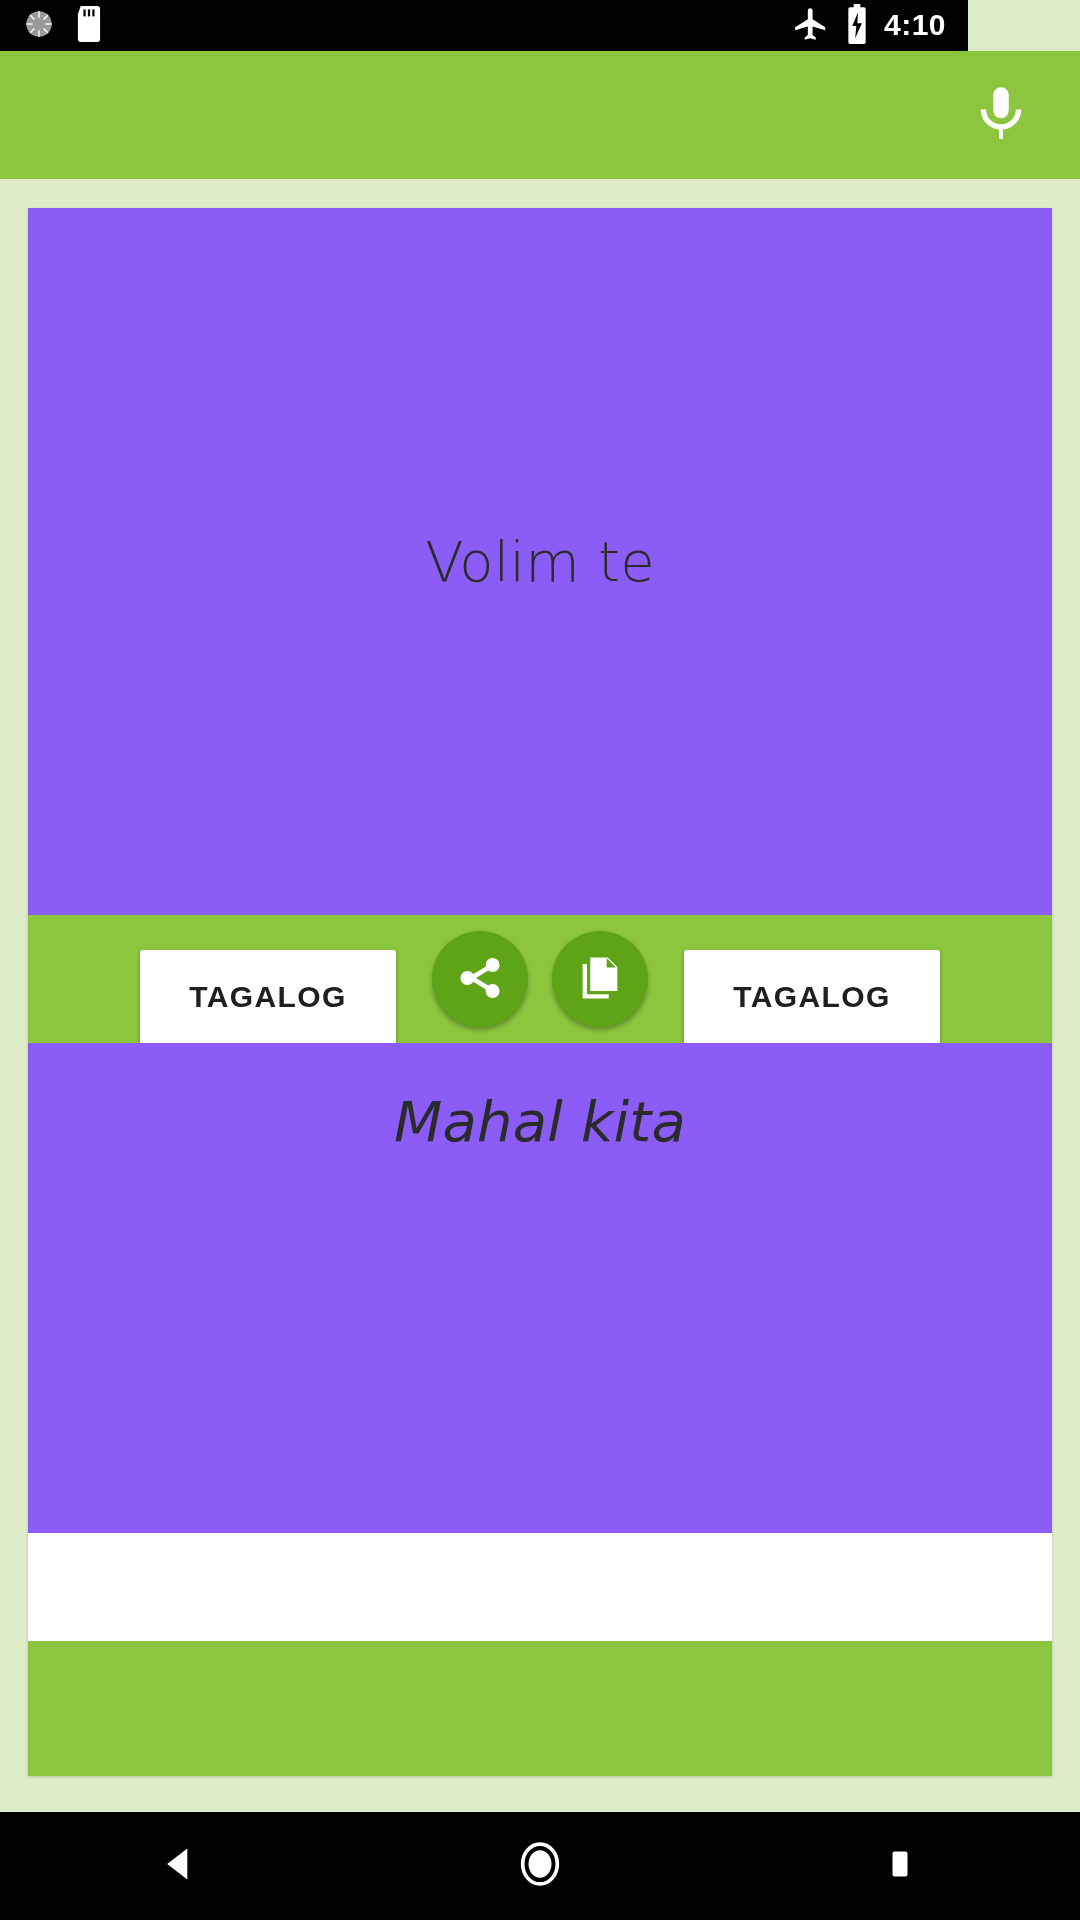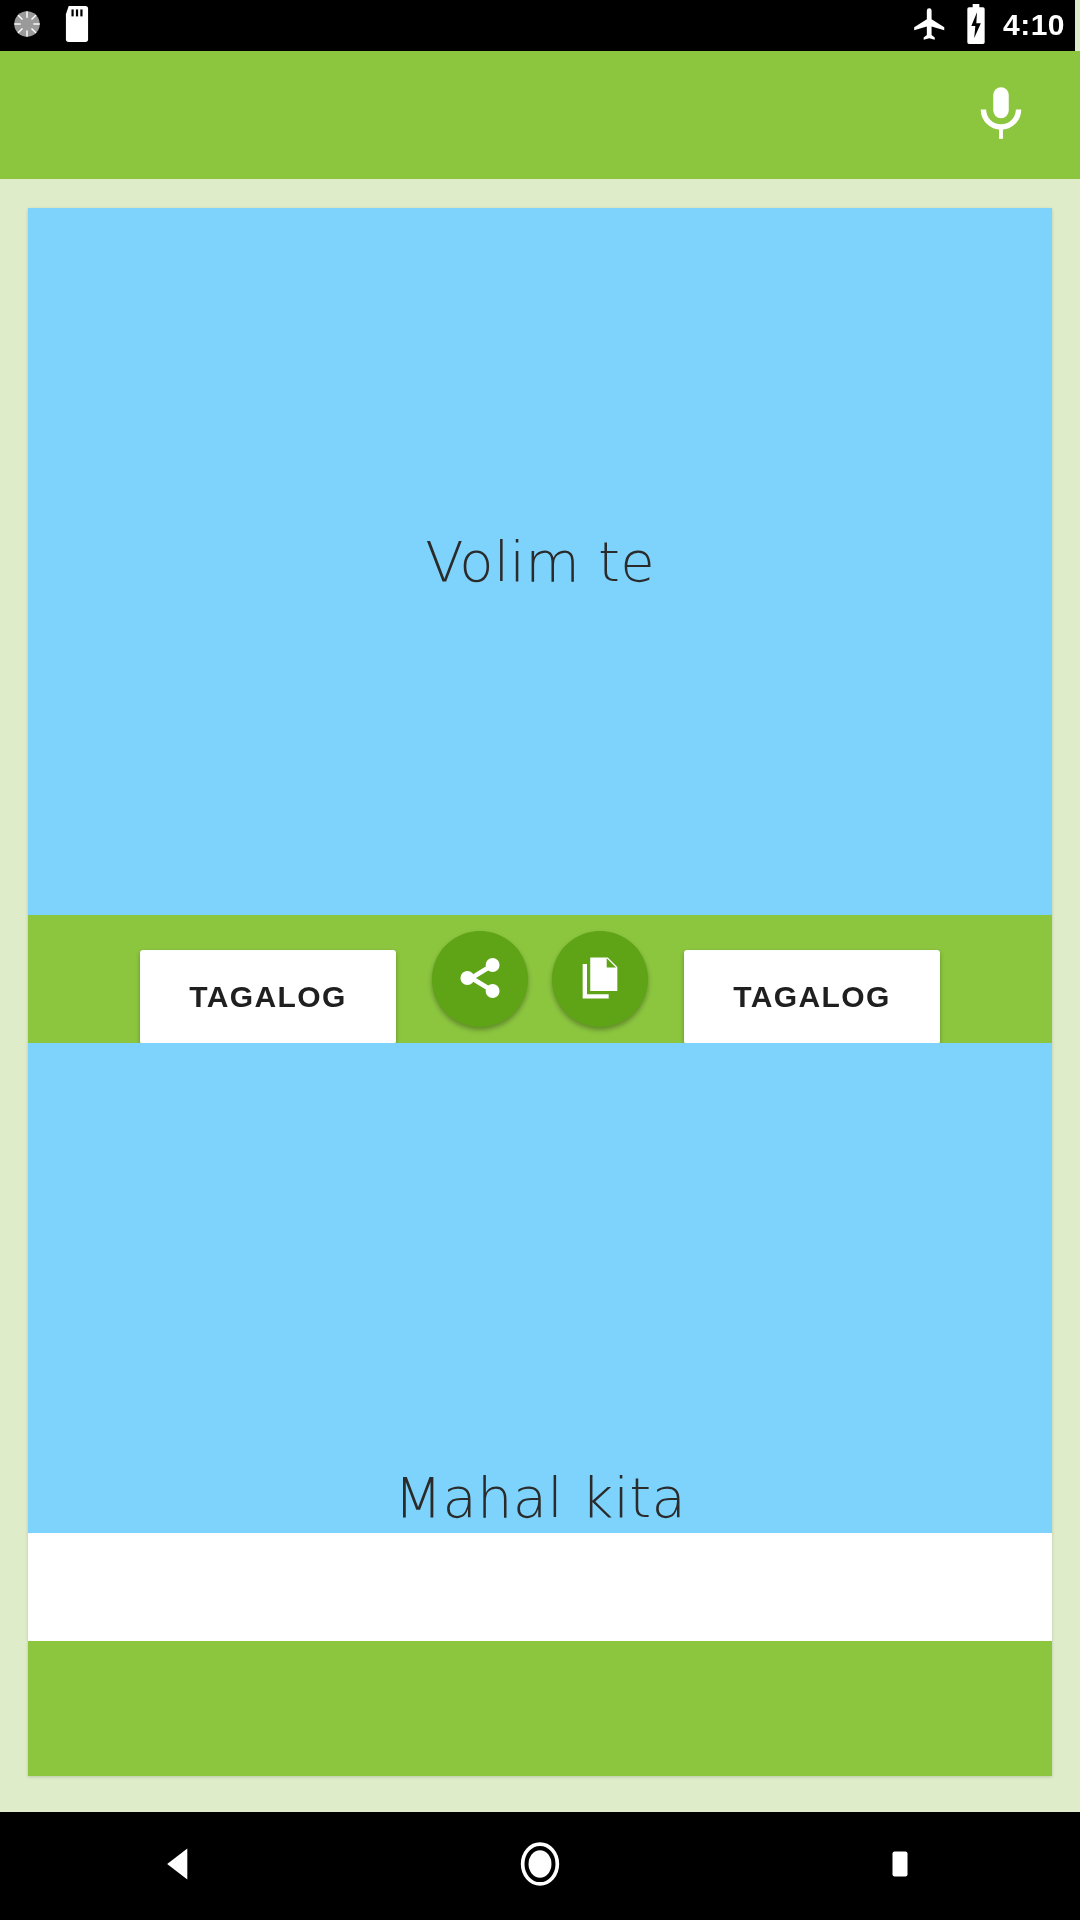--- a/index.html
+++ b/index.html
@@ -6,23 +6,23 @@
   html, body {
     width:1080px; height:1920px;
     background:#000;
     font-family:"Liberation Sans", sans-serif;
     overflow:hidden;
   }
   .phone { position:relative; width:1080px; height:1920px; background:#dfecc9; }
 
   
   .statusbar{
-    position:absolute; top:0; left:0; width:1075px; height:51px;
+    position:absolute; top:0; left:0; width:968px; height:51px;
     background:#000; display:flex; align-items:center;
-    padding:0 10px;
+    padding:0 22px;
   }
   .sb-left{ display:flex; align-items:center; gap:18px; }
   .sb-right{ margin-left:auto; display:flex; align-items:center; gap:14px; }
   .sb-time{
     color:#fff; font-size:30px; font-weight:700; letter-spacing:0.5px;
     font-family:"Liberation Sans", sans-serif; line-height:1;
     padding-bottom:2px;
   }
 
   
@@ -37,25 +37,25 @@
   
   .card{
     position:absolute; left:28px; top:208px; width:1024px; height:1568px;
     background:#fff;
     box-shadow:0 1px 3px rgba(0,0,0,0.16);
     display:flex; flex-direction:column;
     overflow:hidden;
   }
   .pane{
     flex:0 0 auto;
-    background:#7dd3fc;
+    background:#8b5cf6;
     position:relative;
   }
   .pane-top{ height:707px; display:flex; align-items:center; justify-content:center; }
-  .pane-bottom{ height:490px; padding-top:44px; display:flex; justify-content:center; align-items:flex-end; }
+  .pane-bottom{ height:490px; padding-top:44px; display:flex; justify-content:center; align-items:flex-start;font-style:italic; }
 
   .phrase{
     font-family:"DejaVu Sans", sans-serif;
     font-weight:300;
     font-size:56px;
     color:#2b2b2b;
     letter-spacing:0.2px;
     text-align:center;
     line-height:1.25;
     padding:0 40px;

